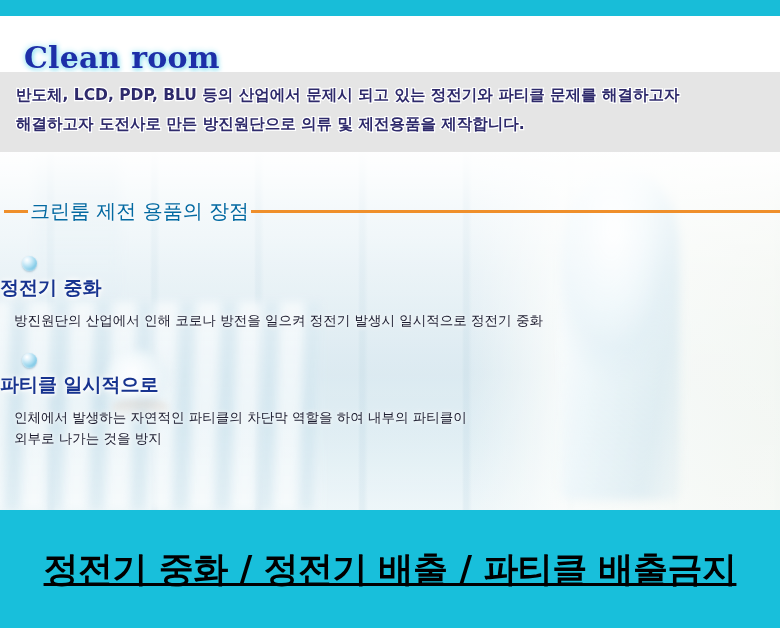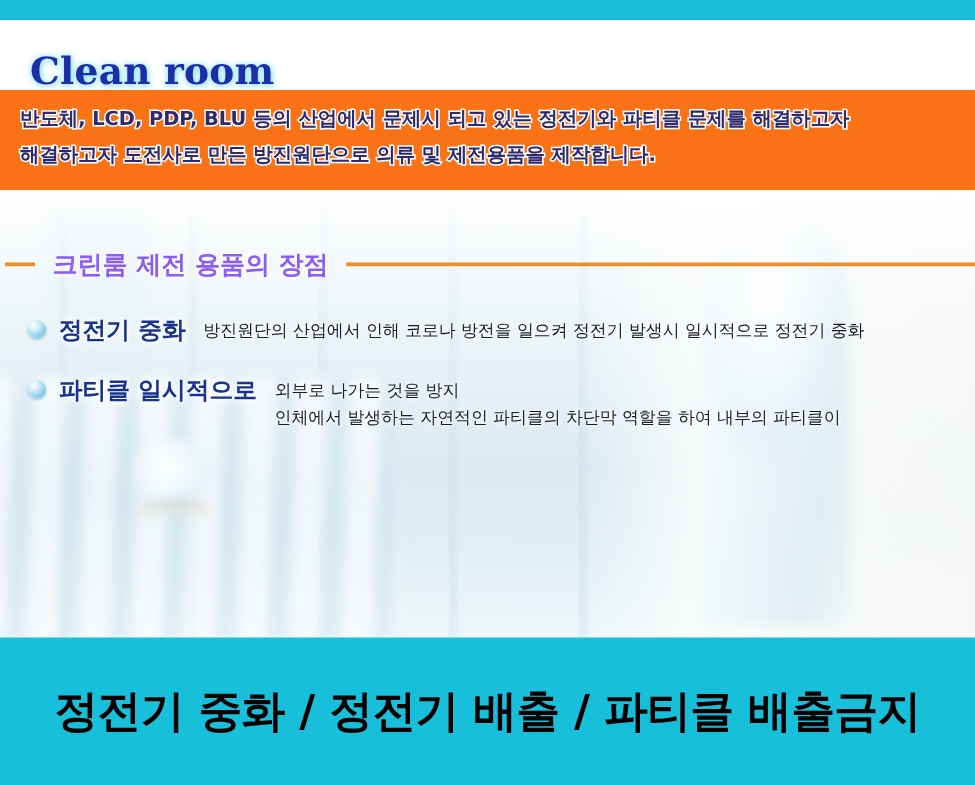--- a/index.html
+++ b/index.html
@@ -45,21 +45,21 @@
     text-shadow: 0 0 6px rgba(140,225,240,0.95),
                  1px 2px 4px rgba(160,230,245,0.9);
     white-space: nowrap;
   }
 
   
   .intro-band {
     position: absolute;
     left: 0; top: 72px;
     width: 780px; height: 80px;
-    background: #f97316;
+    background: #e5e5e5;
   }
   .intro-lines {
     position: absolute;
     left: 16px; top: 9px;
     width: 752px;
   }
   .intro-line {
     font-size: 15.5px;
     font-weight: 700;
     line-height: 29px;
@@ -196,23 +196,23 @@
     align-items: center;
   }
   .rule-left {
     width: 24px; height: 3px;
     background: #ef8f2b;
     margin-left: 4px;
     flex: 0 0 auto;
   }
   .section-title {
     font-size: 20px;
-    font-weight: 700;
-    color: #8b5cf6;
-    margin: 0 14px;
+    font-weight: 400;
+    color: #0369a1;
+    margin: 0 2px;
     white-space: nowrap;
     text-shadow: 0 0 4px rgba(255,255,255,0.95);
     flex: 0 0 auto;
   }
   .rule-right {
     height: 3px;
     background: #ef8f2b;
     flex: 1 1 auto;
   }
 
@@ -221,20 +221,21 @@
     position: absolute;
     left: 0; top: 96px;
     width: 780px;
   }
   .advantage-row {
     position: relative;
     display: flex;
     align-items: flex-start;
     margin-bottom: 14px;
     min-height: 34px;
+    flex-direction: column;
   }
   .bullet-dot {
     flex: 0 0 auto;
     width: 15px; height: 15px;
     margin: 8px 10px 0 22px;
     border-radius: 50%;
     background:
       radial-gradient(circle at 33% 27%,
         #ffffff 0%,
         #dff2fb 22%,
@@ -277,20 +278,21 @@
     display: flex;
     align-items: center;
     justify-content: center;
   }
   .bottom-text {
     font-size: 35px;
     font-weight: 700;
     color: #000000;
     letter-spacing: -0.5px;
     white-space: nowrap;
+    text-decoration: underline;
   }
 </style>
 </head>
 <body>
 
 <div class="page">
 
   <div class="top-rule"></div>
 
   <div class="title-band">
@@ -329,22 +331,22 @@
         <span class="adv-desc">
           <span class="desc-line">방진원단의 산업에서 인해 코로나 방전을 일으켜 정전기 발생시 일시적으로 정전기 중화</span>
         </span>
       </div>
 
 
       <div class="advantage-row">
         <span class="bullet-dot"></span>
         <span class="adv-label">파티클 일시적으로</span>
         <span class="adv-desc">
+          <span class="desc-line">인체에서 발생하는 자연적인 파티클의 차단막 역할을 하여 내부의 파티클이</span>
           <span class="desc-line">외부로 나가는 것을 방지</span>
-          <span class="desc-line">인체에서 발생하는 자연적인 파티클의 차단막 역할을 하여 내부의 파티클이</span>
         </span>
       </div>
 
     </div>
   </div>
 
   <div class="bottom-banner">
     <div class="bottom-text">정전기 중화 / 정전기 배출 / 파티클 배출금지</div>
   </div>
 

